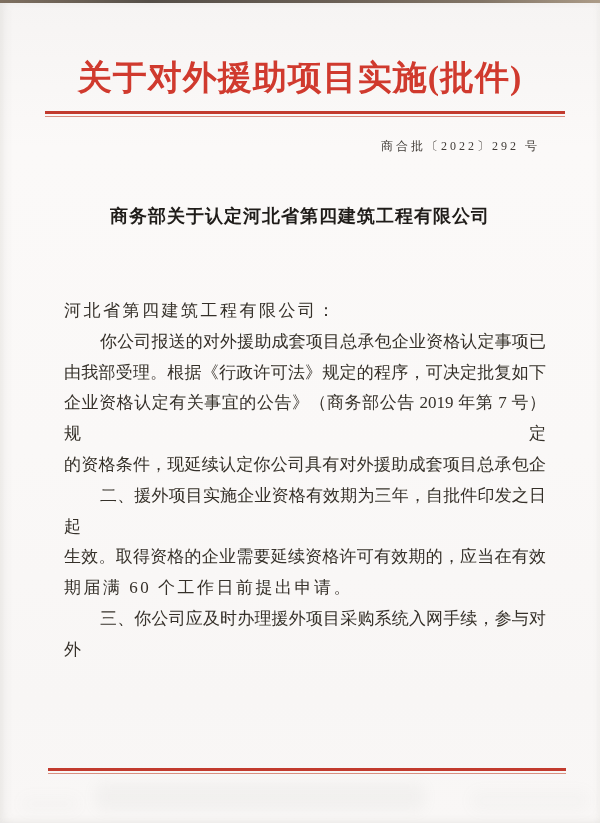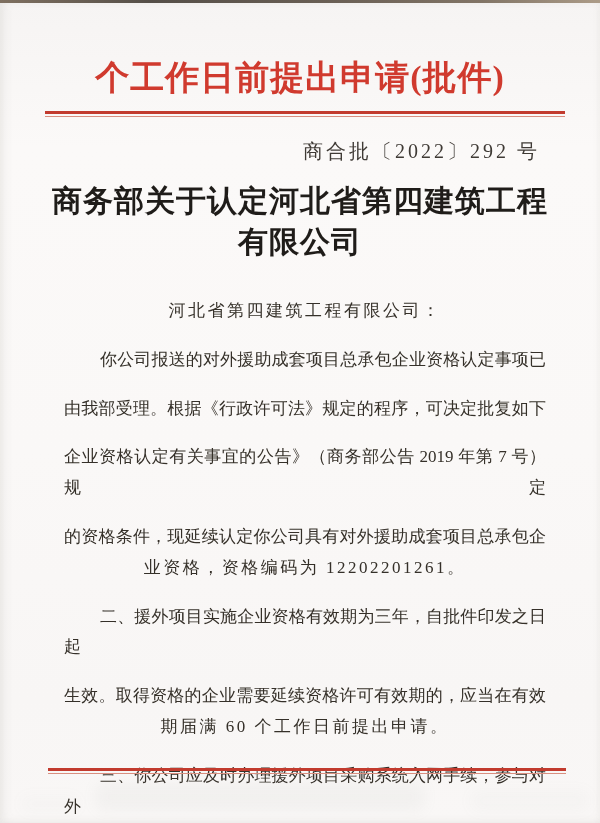--- a/index.html
+++ b/index.html
@@ -28,74 +28,72 @@
   .rule{
     position:absolute;left:45px;width:520px;height:7px;
   }
   .rule .thick{height:3px;background:var(--rule-red,#c23b2e);}
   .rule .gap{height:2px;}
   .rule .thin{height:1px;background:var(--rule-thin-red,#d98f80);}
   .header-rule{top:111px;}
   .footer-rule{top:768px;left:48px;width:518px;}
   .document-number{
     position:absolute;top:138px;right:60px;
-    font-size:20px;letter-spacing:3px;color:#3f3a35;
+    font-size:12px;letter-spacing:3px;color:#3f3a35;
   }
   .document-title{
-    position:absolute;top:180px;left:40px;width:520px;
+    position:absolute;top:196px;left:40px;width:520px;
     text-align:center;font-weight:bold;color:#1f1c19;
-    font-size:30px;line-height:41px;letter-spacing:1px;
+    font-size:18px;line-height:41px;letter-spacing:1px;
   }
   .body-text{
     position:absolute;top:296px;left:64px;width:482px;
     font-size:17px;line-height:30.8px;color:#353029;
   }
   .bl{width:100%;}
   .jl{
     text-align:justify;text-align-last:justify;
     text-justify:inter-ideograph;
-    margin-top:18px;
   }
-  .ll{text-align:center;letter-spacing:2.5px;}
+  .ll{text-align:left;letter-spacing:2.5px;}
   .indent{text-indent:36px;}
   .bleed{
     position:absolute;background:#9aa09a;filter:blur(7px);
     border-radius:8px;pointer-events:none;
   }
   .bleed1{left:95px;top:783px;width:330px;height:28px;opacity:0.07;}
   .bleed2{left:470px;top:790px;width:120px;height:22px;opacity:0.04;}
   .bleed3{left:20px;top:795px;width:60px;height:18px;opacity:0.03;}
 </style>
 </head>
 <body>
 
 <div class="paper">
   <div class="scan-top-edge"></div>
 
-  <div class="letterhead-title">个工作日前提出申请(批件)</div>
+  <div class="letterhead-title">关于对外援助项目实施(批件)</div>
 
   <div class="rule header-rule">
     <div class="thick"></div>
     <div class="gap"></div>
     <div class="thin"></div>
   </div>
 
   <div class="document-number">商合批〔2022〕292 号</div>
 
   <div class="document-title">
     <div>商务部关于认定河北省第四建筑工程有限公司</div>
   </div>
 
   <div class="body-text">
     <div class="bl ll">河北省第四建筑工程有限公司：</div>
     <div class="bl jl indent">你公司报送的对外援助成套项目总承包企业资格认定事项已</div>
     <div class="bl jl">由我部受理。根据《行政许可法》规定的程序，可决定批复如下</div>
     <div class="bl jl">企业资格认定有关事宜的公告》（商务部公告 2019 年第 7 号）规定</div>
     <div class="bl jl">的资格条件，现延续认定你公司具有对外援助成套项目总承包企</div>
-    <div class="bl ll">业资格，资格编码为 12202201261。</div>
     <div class="bl jl indent">二、援外项目实施企业资格有效期为三年，自批件印发之日起</div>
     <div class="bl jl">生效。取得资格的企业需要延续资格许可有效期的，应当在有效</div>
     <div class="bl ll">期届满 60 个工作日前提出申请。</div>
     <div class="bl jl indent">三、你公司应及时办理援外项目采购系统入网手续，参与对外</div>
 
   </div>
 
   <div class="rule footer-rule">
     <div class="thick"></div>
     <div class="gap"></div>

